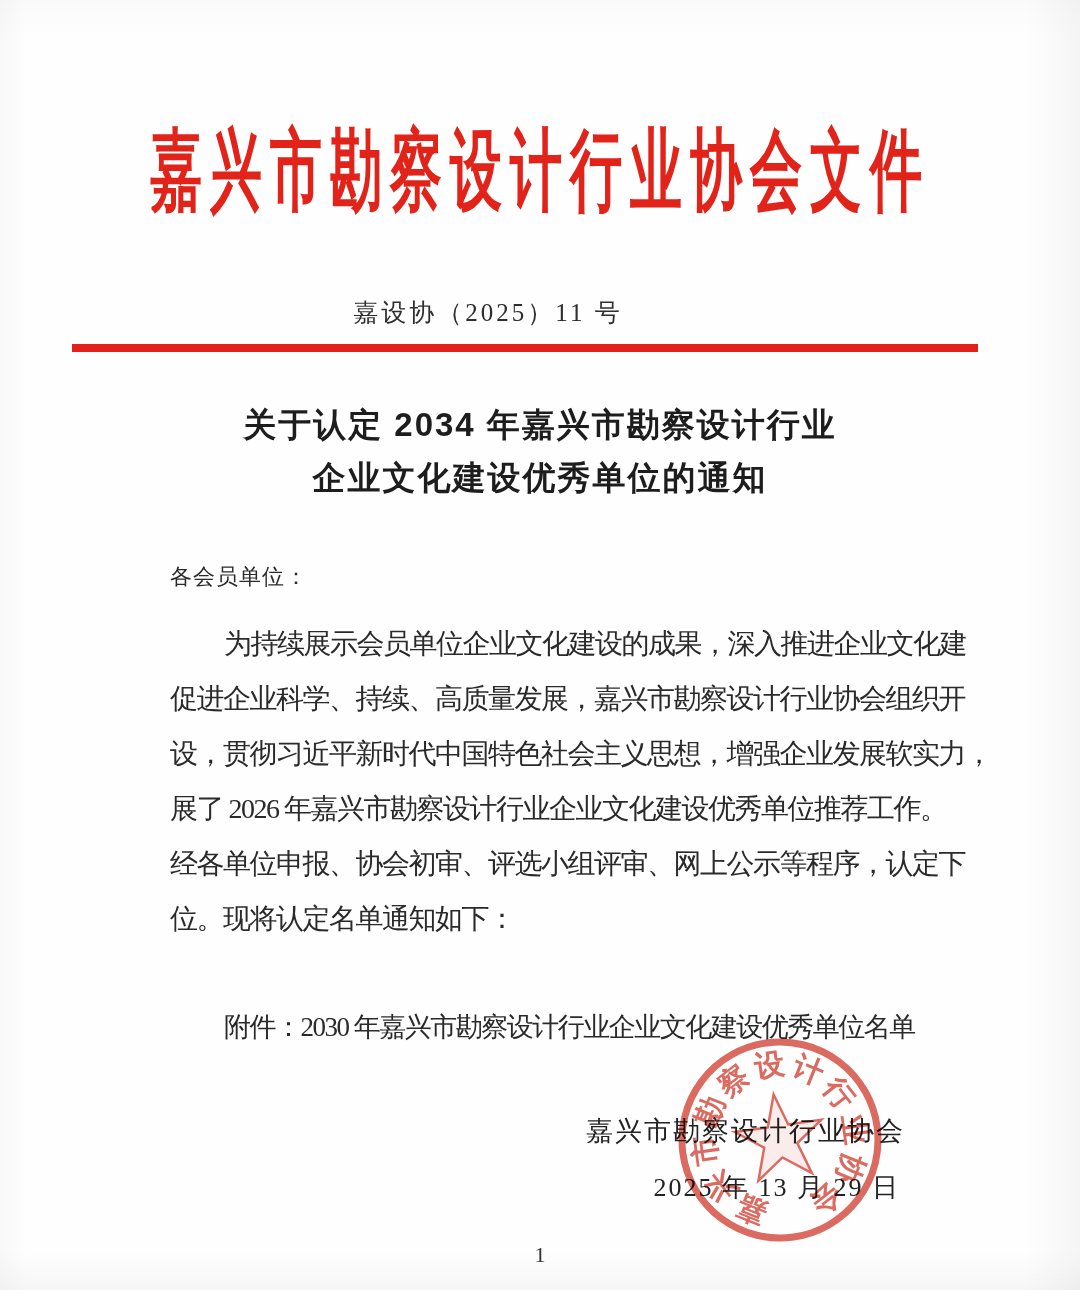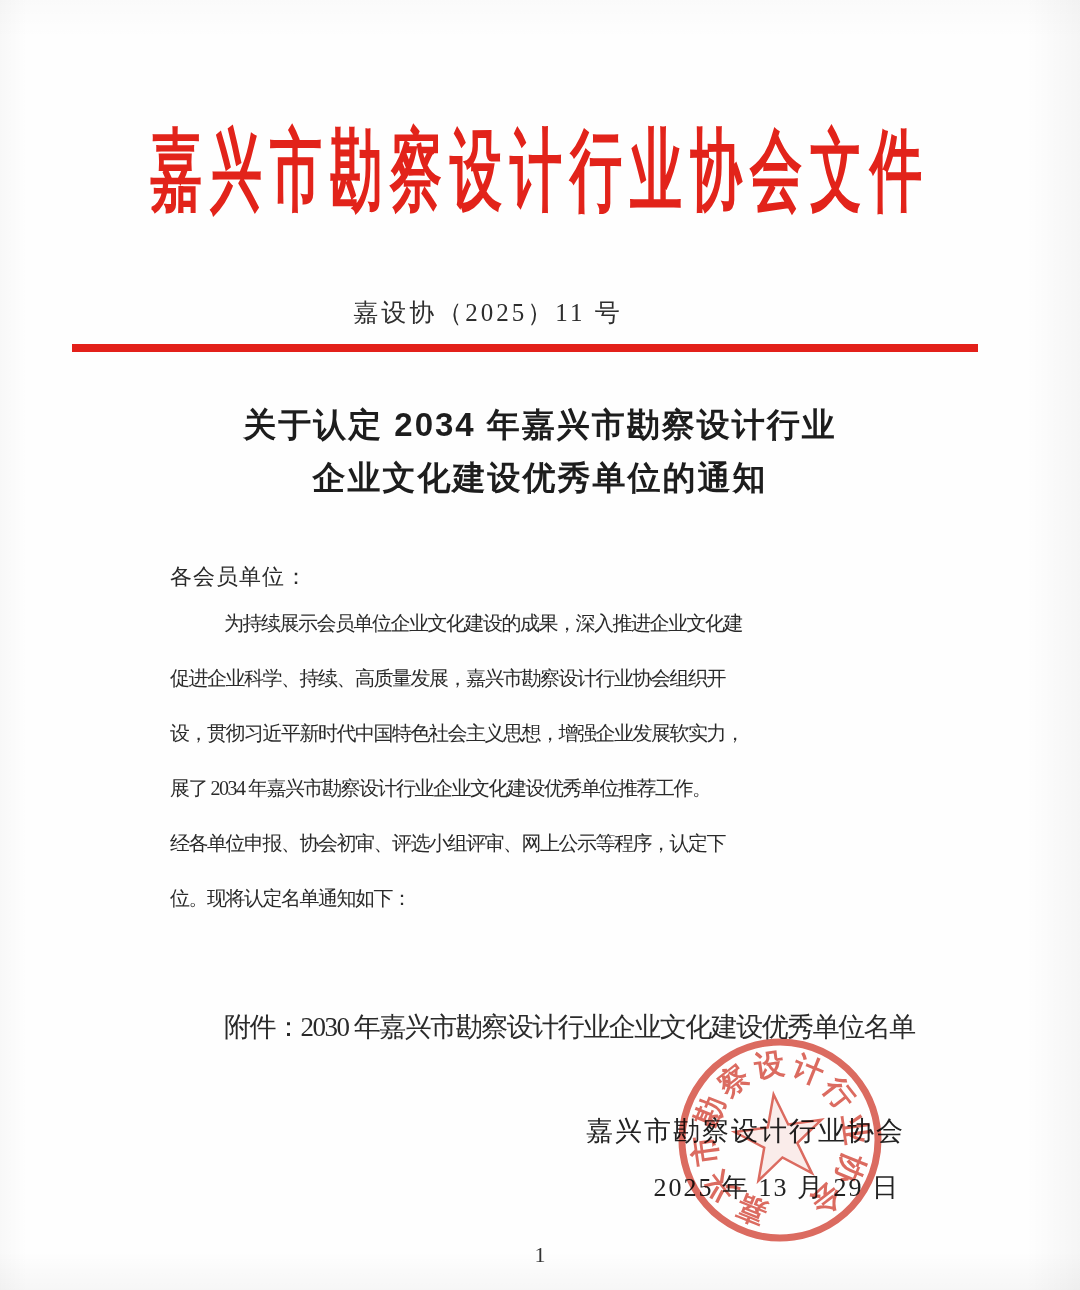--- a/index.html
+++ b/index.html
@@ -42,22 +42,22 @@
     line-height: 53px; letter-spacing: 2px;
     font-family: "Liberation Sans", "DejaVu Sans", sans-serif;
   }
   .salutation {
     position: absolute; top: 552px; left: 170px;
     font-size: 22px; color: #2a2a2a; letter-spacing: 1px;
     white-space: nowrap;
     margin-top: 10px;
   }
   .body-block {
-    position: absolute; top: 596px; left: 170px; width: 745px;
-    font-size: 20px; color: #2a2a2a;
+    position: absolute; top: 616px; left: 170px; width: 745px;
+    font-size: 28px; color: #2a2a2a;
     letter-spacing: -1.5px;
   }
   .body-line { height: 55px; line-height: 55px; white-space: nowrap; }
   .indent { padding-left: 54px; }
   .attachment {
     position: absolute; top: 1000px; left: 170px;
     height: 55px; line-height: 55px;
     font-size: 27px; color: #2a2a2a; letter-spacing: -1.5px;
     white-space: nowrap;
   }
@@ -106,21 +106,21 @@
     <div>关于认定 2034 年嘉兴市勘察设计行业</div>
     <div>企业文化建设优秀单位的通知</div>
   </div>
 
   <div class="salutation">各会员单位：</div>
 
   <div class="body-block">
     <div class="body-line indent">为持续展示会员单位企业文化建设的成果，深入推进企业文化建</div>
     <div class="body-line">促进企业科学、持续、高质量发展，嘉兴市勘察设计行业协会组织开</div>
     <div class="body-line">设，贯彻习近平新时代中国特色社会主义思想，增强企业发展软实力，</div>
-    <div class="body-line">展了 2034 年嘉兴市勘察设计行业企业文化建设优秀单位推荐工作。</div>
+    <div class="body-line">展了 2026 年嘉兴市勘察设计行业企业文化建设优秀单位推荐工作。</div>
     <div class="body-line">经各单位申报、协会初审、评选小组评审、网上公示等程序，认定下</div>
     <div class="body-line">位。现将认定名单通知如下：</div>
   </div>
 
   <div class="attachment indent">附件：2030 年嘉兴市勘察设计行业企业文化建设优秀单位名单</div>
 
   <div class="signature">嘉兴市勘察设计行业协会</div>
 
   <div class="doc-date">2025 年 13 月 29 日</div>
 

